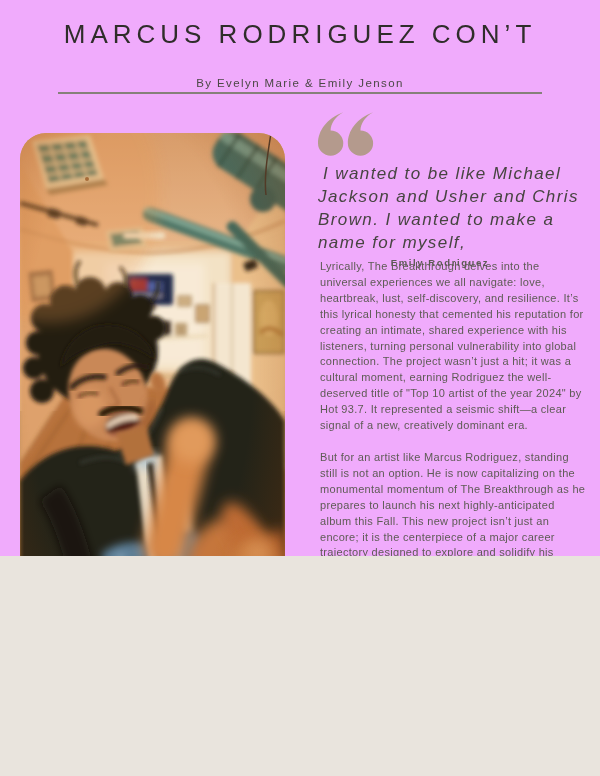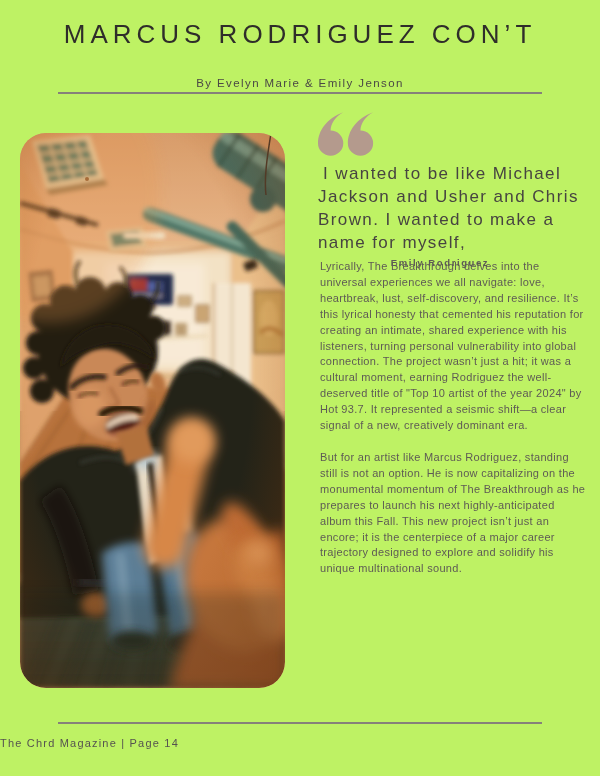--- a/index.html
+++ b/index.html
@@ -1,19 +1,19 @@
 <!DOCTYPE html>
 <html><head>
 <meta charset="utf-8">
 <style>
   html,body{margin:0;padding:0;background:#e9e4dd;}
   .page{
     position:relative;
-    width:600px;height:776px;
-    background:#bef264;
+    width:600px;height:556px;
+    background:#f0abfc;
     font-family:"Liberation Sans", sans-serif;
     overflow:hidden;
     margin:0 auto;
   }
   .title{
     position:absolute;top:19px;left:0;width:600px;
     text-align:center;
     font-size:26px;font-weight:500;
     letter-spacing:5px;
     color:#2f2d2a;
@@ -37,20 +37,21 @@
     width:265px;height:555px;
     border-radius:26px;overflow:hidden;
     background:#c89a6a;
   }
   .photo svg{display:block;}
   .quote{
     position:absolute;left:318px;top:112px;width:262px;
   }
   .qicon{display:block;margin-bottom:6px;}
   .qtext{
+    font-style:italic;
     font-size:17px;line-height:23px;
     letter-spacing:1.4px;
     color:#474441;
     text-indent:5px;
   }
   .qattr{
     margin-top:3px;
     text-align:center;
     font-size:9.5px;font-weight:bold;
     letter-spacing:1.6px;

